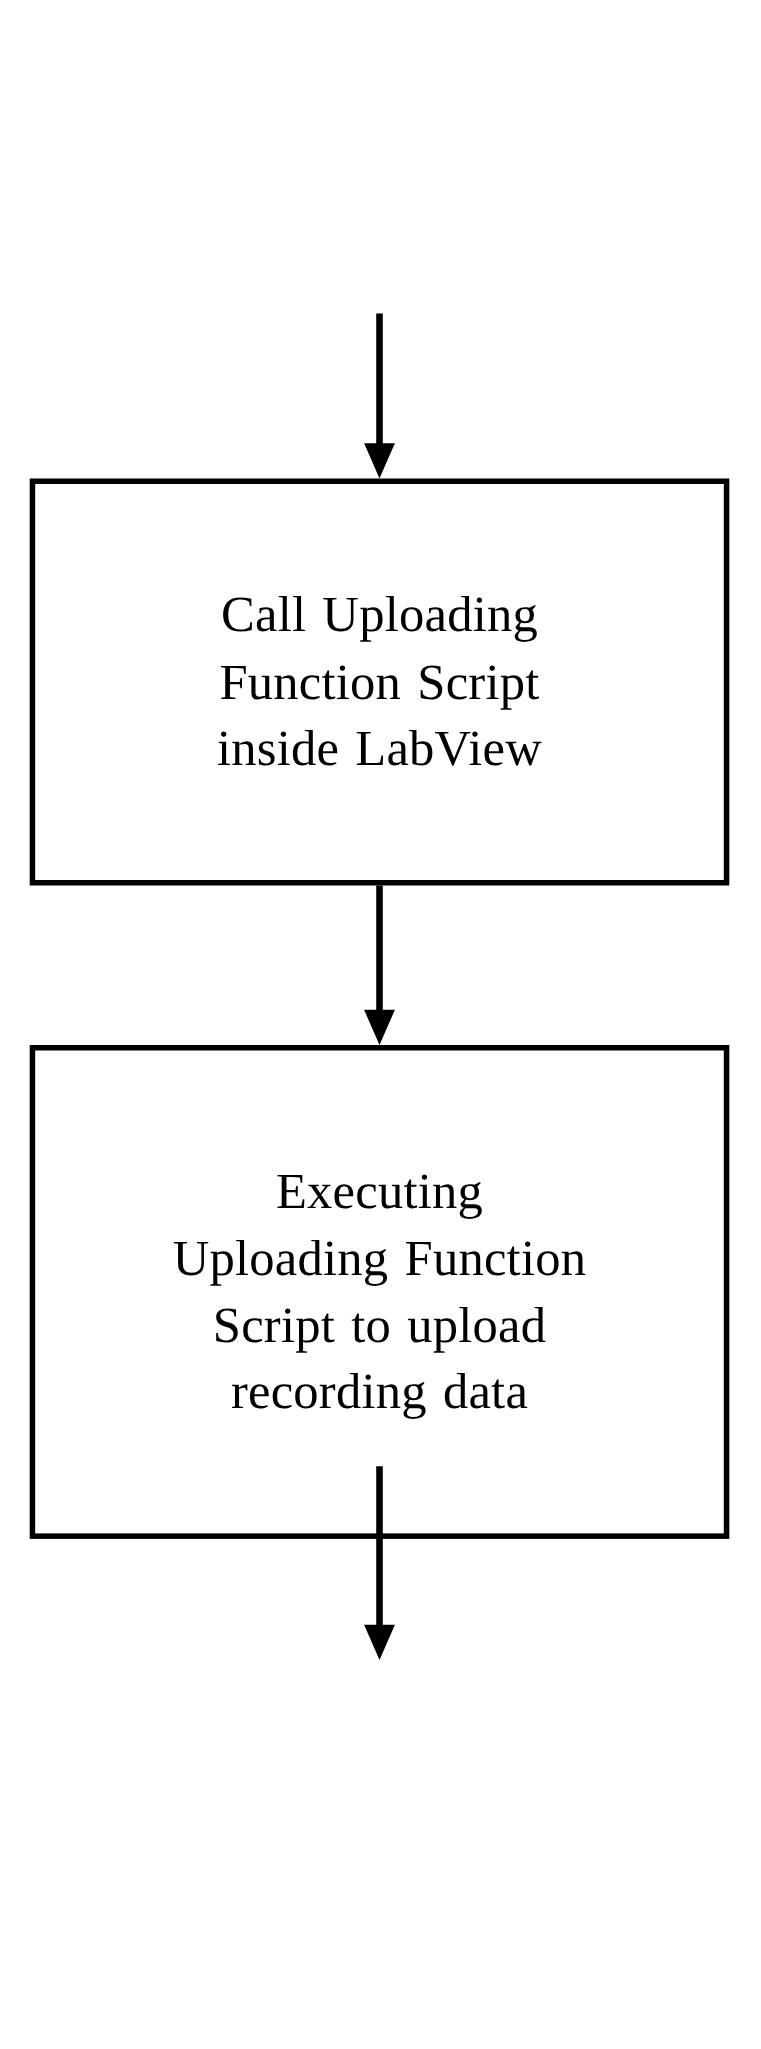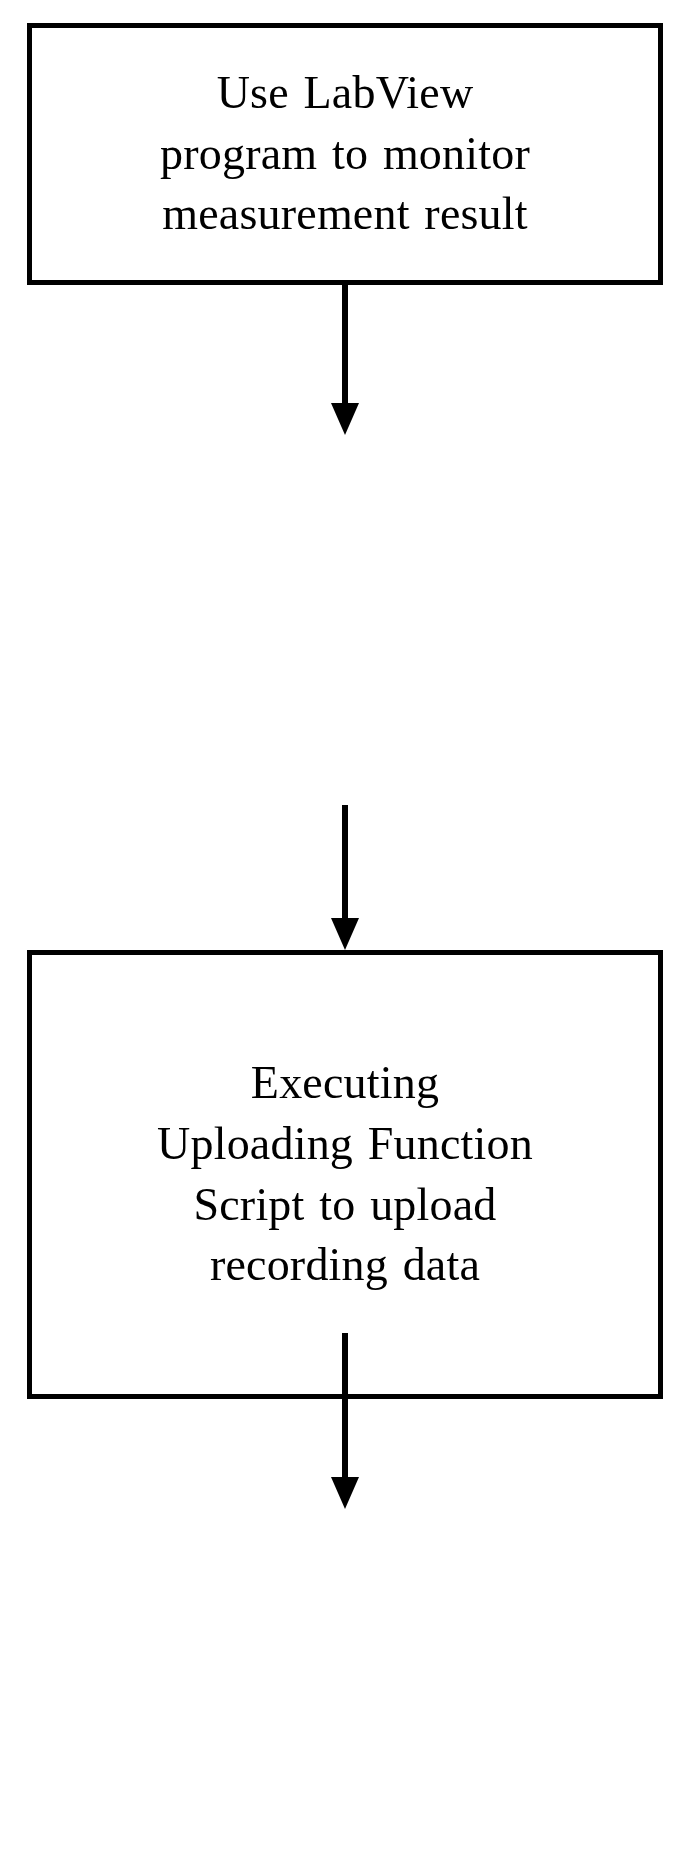--- a/index.html
+++ b/index.html
@@ -58,33 +58,33 @@
 
   #arrow-1 { left: 315px; top: 285px;  height: 150px; }
   #arrow-2 { left: 315px; top: 805px;  height: 145px; }
   #arrow-3 { left: 315px; top: 1333px; height: 176px; }
 </style>
 </head>
 <body>
 
 <div id="flowchart">
 
-  <div class="node" id="node-1">
-    <span class="node-label">Use LabView
-program to monitor
-measurement result</span>
-  </div>
 
   <div class="connector" id="arrow-1">
     <svg viewBox="0 0 60 150" preserveAspectRatio="none" aria-hidden="true">
       <line x1="30" y1="0" x2="30" y2="122" stroke="#000000" stroke-width="6"></line>
       <polygon points="16,118 44,118 30,150" fill="#000000"></polygon>
     </svg>
   </div>
 
+  <div class="node" id="node-2">
+    <span class="node-label">Call Uploading
+Function Script
+inside LabView</span>
+  </div>
 
   <div class="connector" id="arrow-2">
     <svg viewBox="0 0 60 145" preserveAspectRatio="none" aria-hidden="true">
       <line x1="30" y1="0" x2="30" y2="117" stroke="#000000" stroke-width="6"></line>
       <polygon points="16,113 44,113 30,145" fill="#000000"></polygon>
     </svg>
   </div>
 
   <div class="node" id="node-3">
     <span class="node-label">Executing

